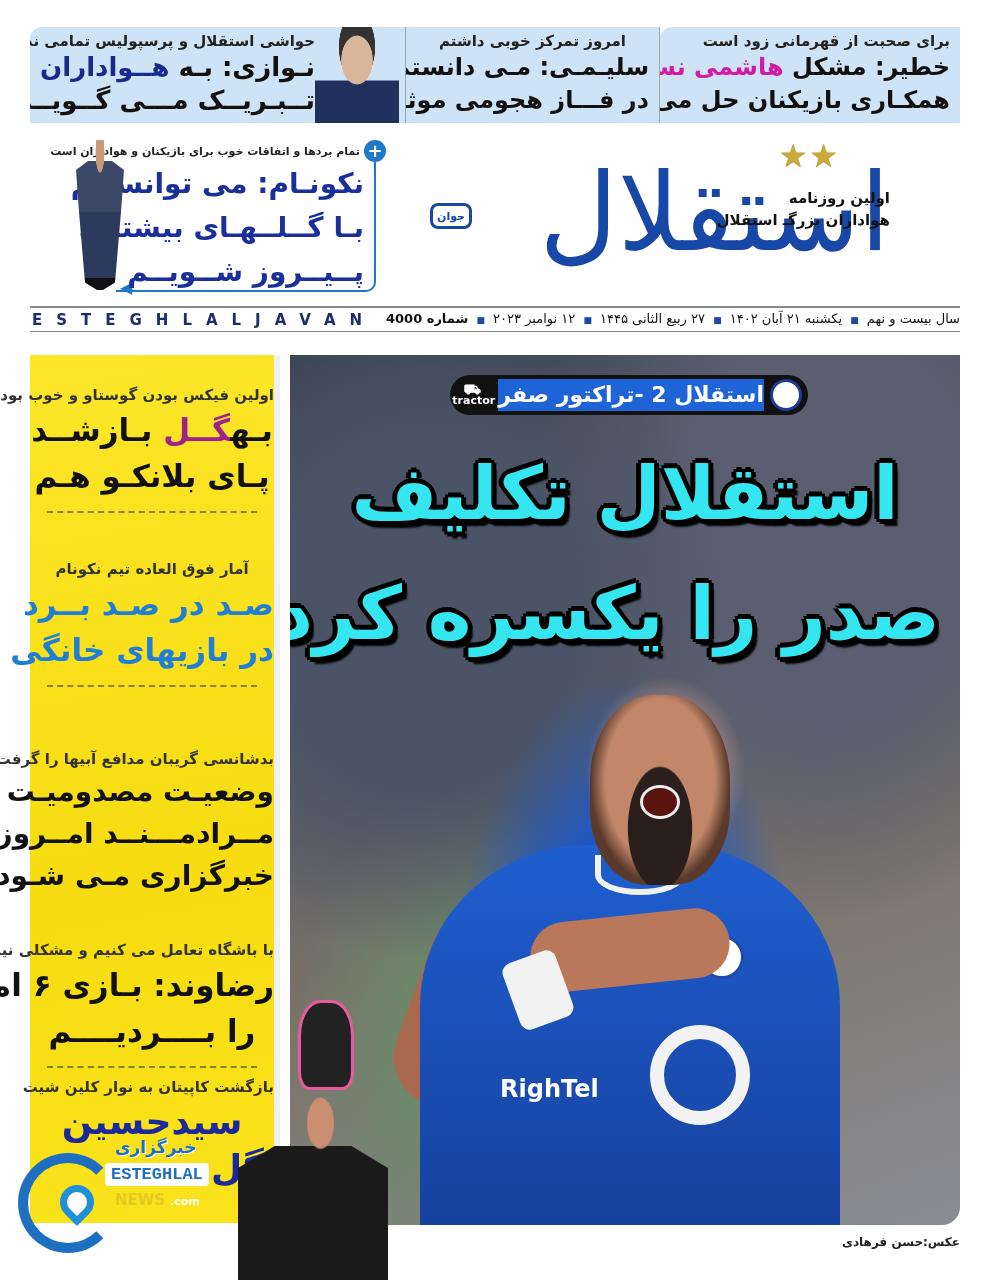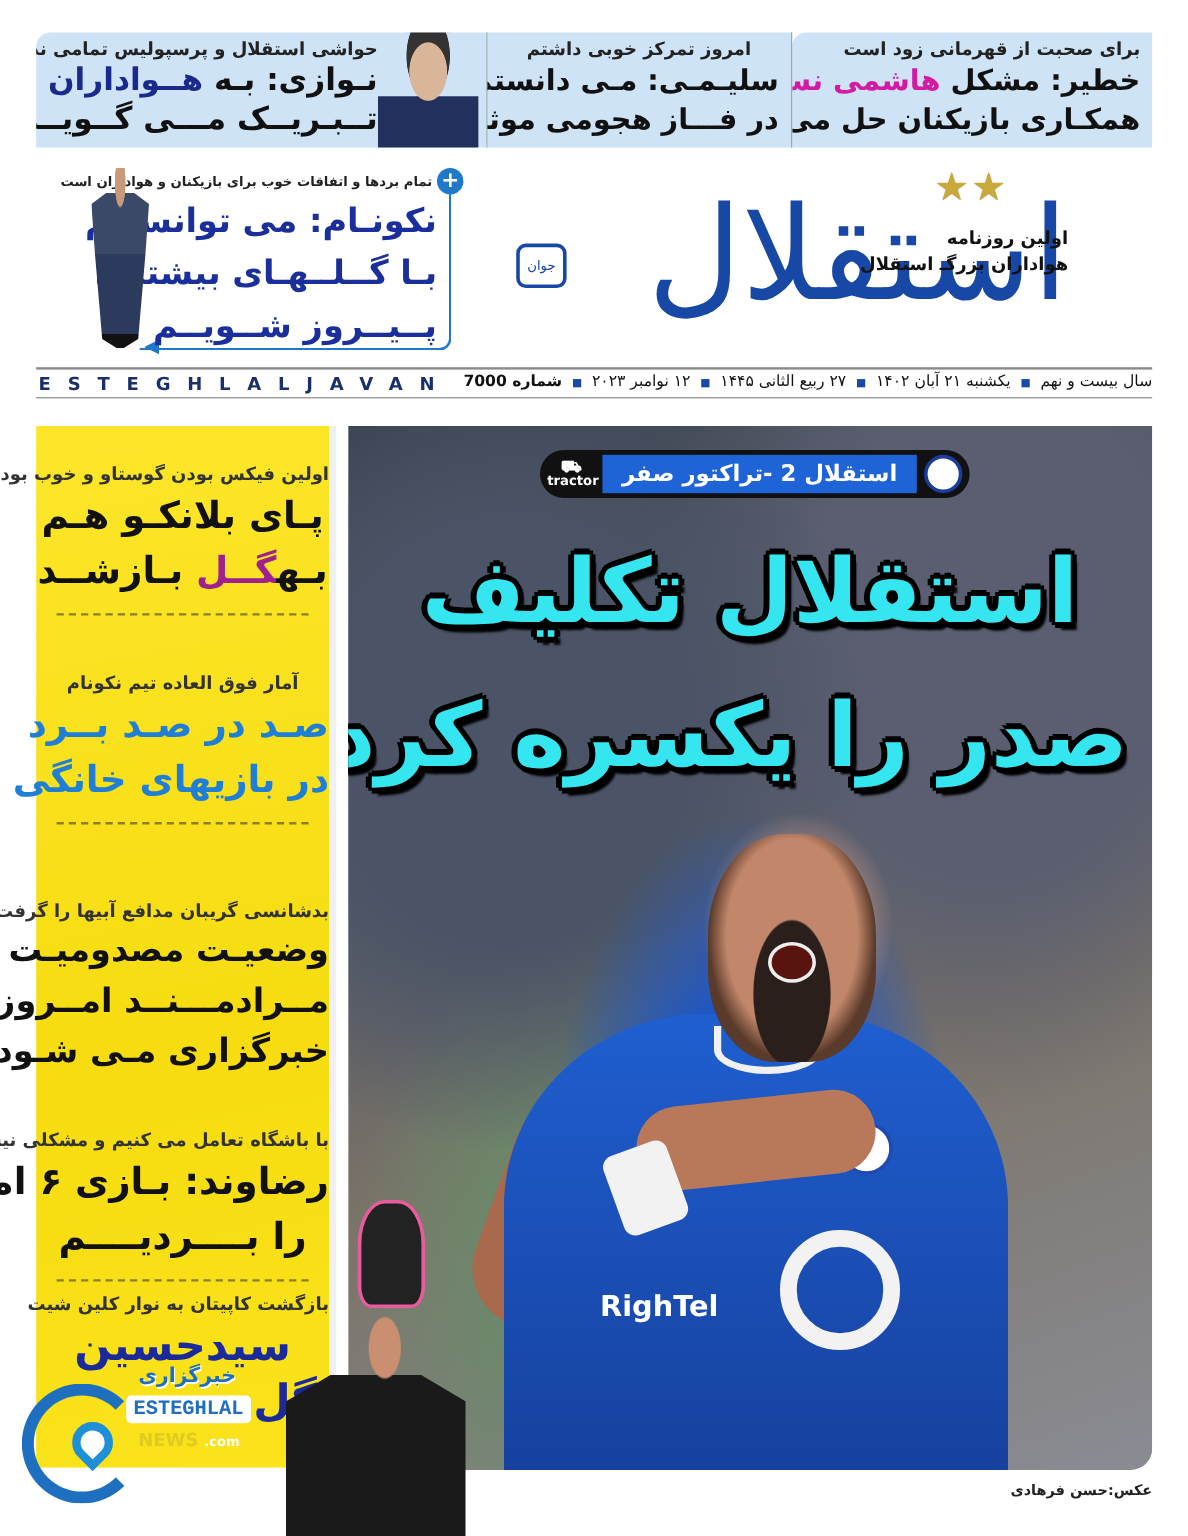--- a/index.html
+++ b/index.html
@@ -33,22 +33,22 @@
   
   .masthead { position: absolute; top: 135px; right: 30px; width: 540px; height: 160px; }
   .logo-word {
     position: absolute; right: 70px; top: 8px;
     font-size: 108px; font-weight: normal; color: #1748a6; letter-spacing: -6px;
     line-height: 140px; font-family: "DejaVu Sans", sans-serif;
   }
   .logo-stars { position: absolute; right: 120px; top: 2px; font-size: 32px; color: #c9a93a; letter-spacing: 2px; text-shadow: 0 0 1px #8a6d10; }
   .logo-tagline { position: absolute; right: 70px; top: 52px; text-align: right; font-size: 15px; font-weight: bold; color: #111; line-height: 22px; }
   .logo-javan {
-    position: absolute; left: 10px; top: 68px; width: 42px; height: 37px;
-    border: 3px solid #1748a6; border-radius: 8px; color: #1748a6; font-size: 11px; font-weight: normal;
+    position: absolute; left: 10px; top: 68px; width: 42px; height: 26px;
+    border: 3px solid #1748a6; border-radius: 8px; color: #1748a6; font-size: 11px; font-weight: bold;
     display: flex; align-items: center; justify-content: center;
   }
 
   
   .nekounam { position: absolute; top: 140px; left: 60px; width: 330px; height: 156px; }
   .nek-frame {
     position: absolute; right: 14px; top: 10px; width: 260px; height: 142px;
     border-right: 2px solid #1f78c8; border-bottom: 2px solid #1f78c8; border-radius: 0 0 10px 0;
   }
   .nek-plus {
@@ -100,21 +100,21 @@
   .jersey-badge { position: absolute; left: 410px; top: 580px; width: 44px; height: 44px; border-radius: 50%; background: #fff; border: 3px solid #1f4ab0; }
   .hand { position: absolute; left: 240px; top: 560px; width: 200px; height: 70px; border-radius: 40px; background: #b9785a; transform: rotate(-6deg); }
   .wristband { position: absolute; left: 220px; top: 600px; width: 56px; height: 70px; background: #f2f2f2; border-radius: 10px; transform: rotate(-20deg); }
   .arm { position: absolute; left: 120px; top: 560px; width: 130px; height: 200px; background: #a9694c; border-radius: 50px; transform: rotate(20deg); }
 
   .score-badge {
     position: absolute; top: 20px; left: 160px; height: 40px; width: 358px;
     background: #111; border-radius: 20px; display: flex; align-items: center; padding: 0 6px;
   }
   .score-logo-e { width: 32px; height: 32px; border-radius: 50%; background: #fff; border: 3px solid #1a3c9a; flex: none; }
-  .score-text { flex: 1; height: 32px; background: #1e64d6; color: #fff; font-size: 19px; font-weight: bold; text-align: center; line-height: 32px; margin: 0 6px; white-space: nowrap; }
+  .score-text { flex: 1; height: 32px; background: #1e64d6; color: #fff; font-size: 22px; font-weight: bold; text-align: center; line-height: 32px; margin: 0 6px; white-space: nowrap; }
   .score-logo-t { color: #fff; font-size: 11px; font-weight: bold; direction: ltr; flex: none; width: 40px; text-align: center; line-height: 12px; }
   .score-logo-t .horn { display: block; font-size: 14px; }
 
   .headline {
     position: absolute; top: 78px; left: 20px; width: 630px; text-align: center;
     font-size: 74px; font-weight: bold; color: #35e6f0; line-height: 120px;
     text-shadow: 3px 3px 0 #000, -3px -3px 0 #000, 3px -3px 0 #000, -3px 3px 0 #000, 0 5px 0 #000, 5px 0 0 #000, -5px 0 0 #000, 0 -5px 0 #000, 5px 7px 2px #000;
     white-space: nowrap;
   }
 
@@ -212,21 +212,21 @@
 <div class="dateline">
   <div class="info">
     <span>سال بیست و نهم</span>
     <span class="sep">■</span>
     <span>یکشنبه ۲۱ آبان ۱۴۰۲</span>
     <span class="sep">■</span>
     <span>۲۷ ربیع الثانی ۱۴۴۵</span>
     <span class="sep">■</span>
     <span>۱۲ نوامبر ۲۰۲۳</span>
     <span class="sep">■</span>
-    <span style="font-weight:bold">شماره 7000</span>
+    <span style="font-weight:bold">شماره 4000</span>
   </div>
   <div class="brand">ESTEGHLALJAVAN</div>
 </div>
 
 <div class="hero">
   <div class="arm"></div>
   <div class="jersey"></div>
   <div class="jersey-collar"></div>
   <div class="jersey-ring"></div>
   <div class="jersey-badge"></div>
@@ -248,24 +248,24 @@
   <div class="headline">
     <div>استقلال تکلیف</div>
     <div>صدر را یکسره کرد</div>
   </div>
 </div>
 <div class="photo-credit">عکس:حسن فرهادی</div>
 
 <div class="sidebar">
   <div class="side-story" id="side-1">
     <div class="kicker">اولین فیکس بودن گوستاو و خوب بود</div>
-    <div class="head c-black">پـای بلانکـو هـم</div>
     <div class="head c-black">
       <span>بـه</span><span class="c-purple">گــل</span><span> بـازشــد</span>
     </div>
+    <div class="head c-black">پـای بلانکـو هـم</div>
     <div class="dash"></div>
   </div>
 
   <div class="side-story" id="side-2">
     <div class="kicker">آمار فوق العاده تیم نکونام</div>
     <div class="head c-blue">صـد در صـد بــرد</div>
     <div class="head c-blue">در بازیهای خانگی</div>
     <div class="dash"></div>
   </div>
 

